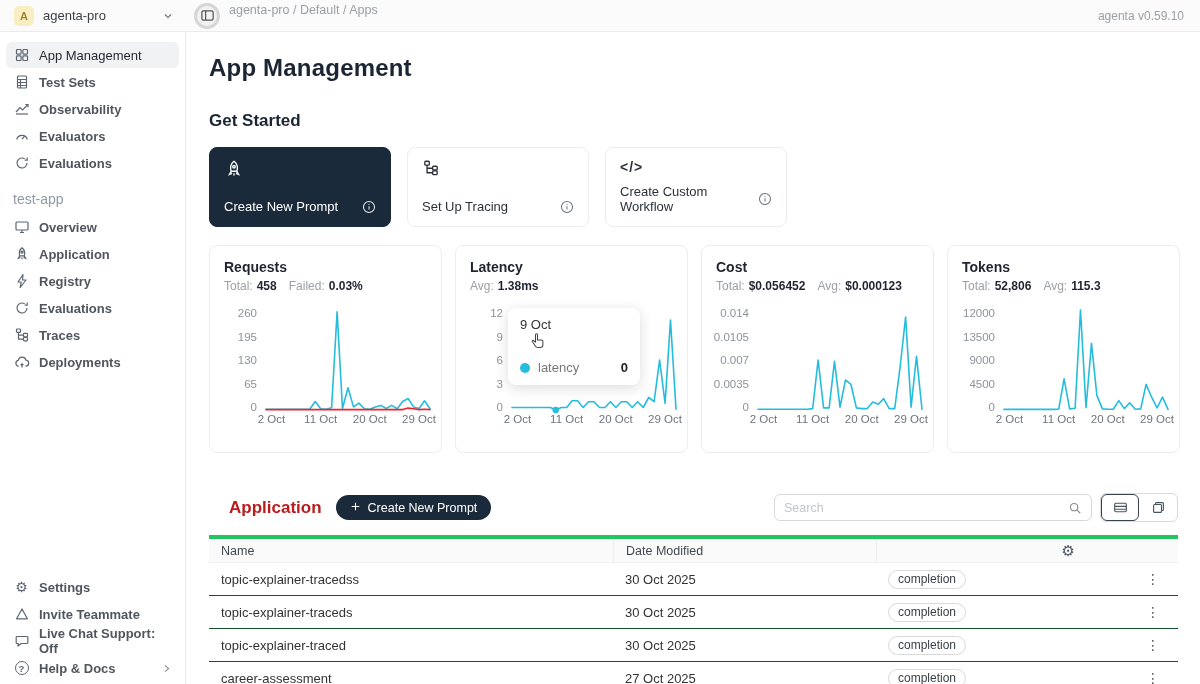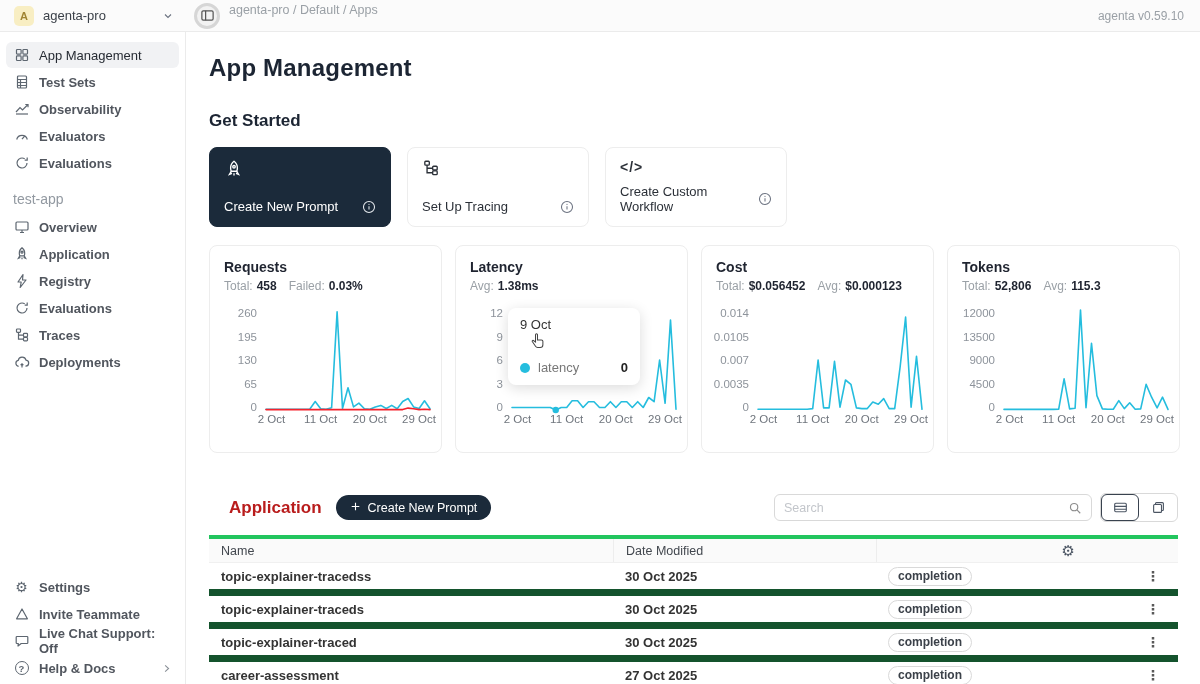--- a/index.html
+++ b/index.html
@@ -82,21 +82,21 @@
   .seg-btn { width:38px; height:27px; display:flex; align-items:center; justify-content:center; color:#4b5563; cursor:pointer; border-radius:6px; }
   .seg-btn.selected { border:1.5px solid #39424f; }
 
   
   .table { margin-top:13px; margin-right:22px; }
   .thead, .trow { display:grid; grid-template-columns:404px 263px 217px 1fr; align-items:center; }
   .thead { height:28px; background:#fafafa; border-top:4px solid #22c55e; border-bottom:1px solid #f0f0f0; font-size:12.5px; font-weight:500; color:#42474e; }
   .th { padding:0 12px; display:flex; align-items:center; height:100%; }
   .th + .th { border-left:1px solid #ededed; }
   .th.actions, .td.actions { justify-content:flex-end; padding-right:18px; display:flex; }
-  .trow { height:33px; border-bottom:7px solid #14532d; font-size:13px; color:#333; cursor:pointer;font-weight:bold; }
+  .trow { height:33px; border-bottom:1px solid #14532d; font-size:13px; color:#333; cursor:pointer; }
   .td { padding:0 12px; }
   .tag { display:inline-block; border:1px solid #d9d9d9; border-radius:10px; padding:1.5px 9px; font-size:12px; color:#3b4149; background:#fff; }
   .dots { color:#595959; font-size:14px; letter-spacing:0; cursor:pointer; }
   .gear-glyph { font-size:15px; color:#4b5563; cursor:pointer; line-height:1; }
 </style>
 </head>
 <body>
 
 <div class="screen">
 

